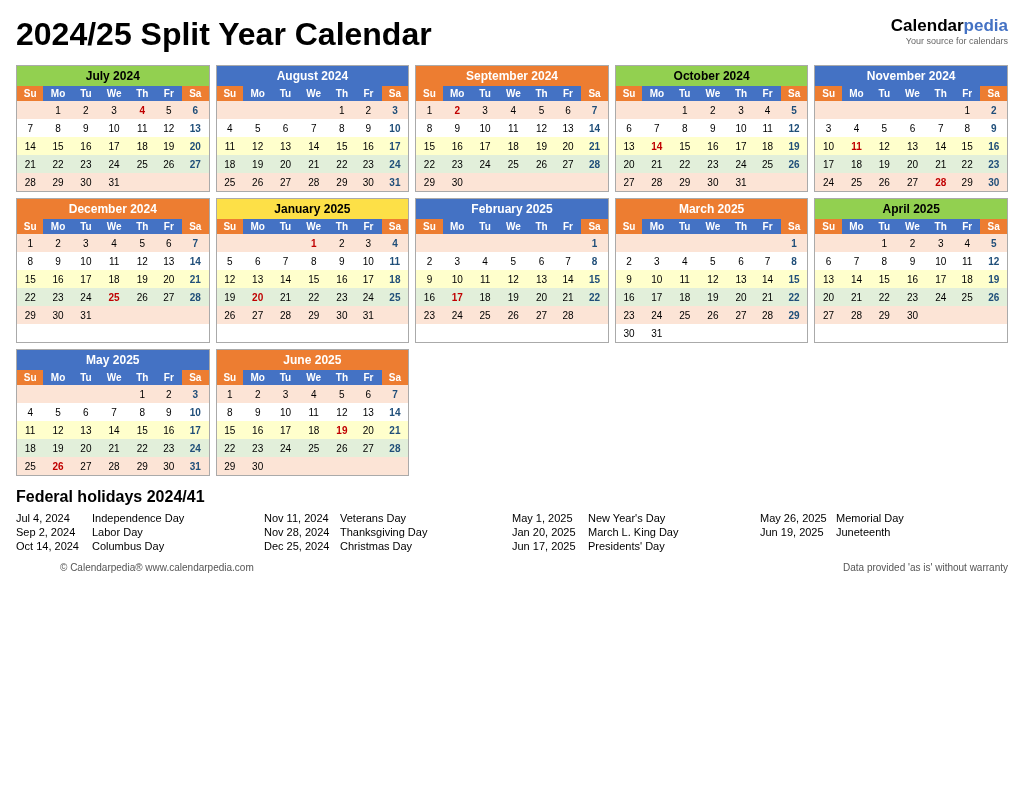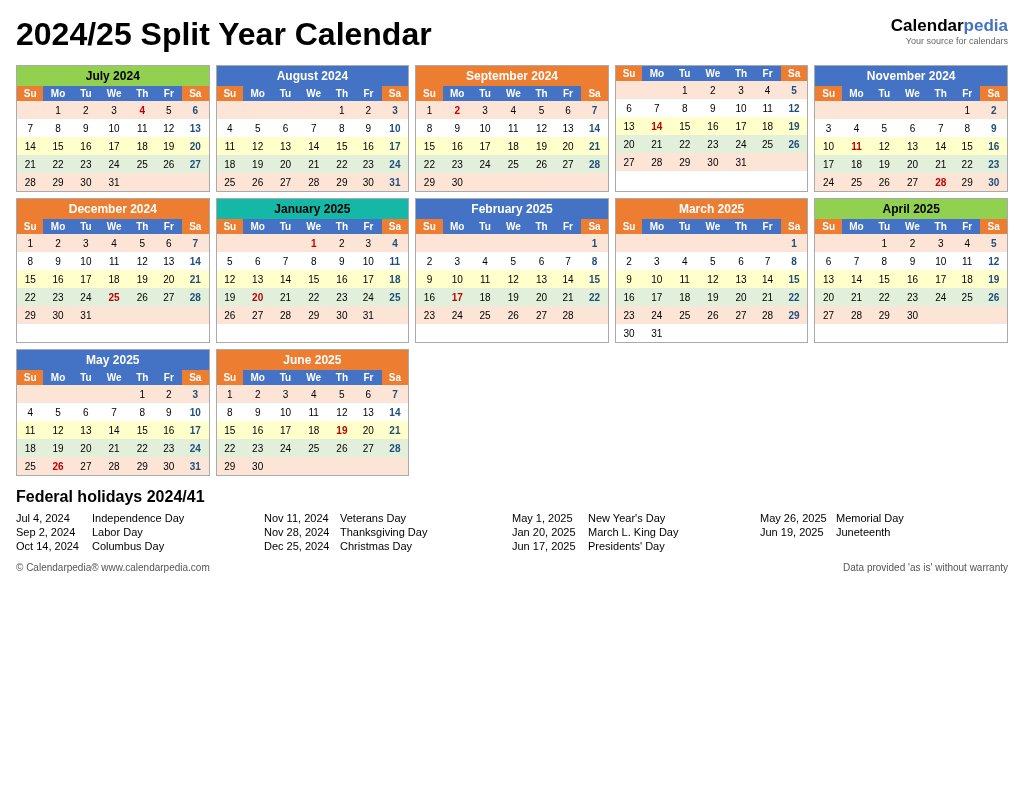--- a/index.html
+++ b/index.html
@@ -84,20 +84,21 @@
     }
     .holiday-date { min-width: 70px; color: #000; }
     .holiday-name { color: #000; }
 
     .footer {
       display: flex;
       justify-content: space-between;
       font-size: 10px;
       color: #555;
       margin-top: 8px;
+      margin-left: 44px;
     }
 
     body { position: relative; }
 
     
     .cal-body tr:nth-child(1) td { background: #fce4d6; }
     .cal-body tr:nth-child(2) td { background: #fff; }
     .cal-body tr:nth-child(3) td { background: #ffffcc; }
     .cal-body tr:nth-child(4) td { background: #e2efda; }
     .cal-body tr:nth-child(5) td { background: #fce4d6; }
@@ -300,20 +301,21 @@
             <td style="background: rgb(252, 228, 214);"></td>
             <td style="background: rgb(252, 228, 214);"></td>
             <td style="background: rgb(252, 228, 214);"></td>
             <td style="background: rgb(252, 228, 214);"></td>
             <td style="background: rgb(252, 228, 214); color: rgb(31, 78, 121); font-weight: bold;"></td>
           </tr>
         </tbody>
       </table>
     </div>
     <div class="calendar">
+      <div class="cal-header" style="background: rgb(146, 208, 80); color: rgb(0, 0, 0);">October 2024</div>
       <table>
         <thead>
           <tr>
             <th style="background: rgb(237, 125, 49);">Su</th>
             <th style="background: rgb(68, 114, 196);">Mo</th>
             <th style="background: rgb(68, 114, 196);">Tu</th>
             <th style="background: rgb(68, 114, 196);">We</th>
             <th style="background: rgb(68, 114, 196);">Th</th>
             <th style="background: rgb(68, 114, 196);">Fr</th>
             <th style="background: rgb(237, 125, 49);">Sa</th>
@@ -488,21 +490,21 @@
             <td style="background: rgb(252, 228, 214);">31</td>
             <td style="background: rgb(252, 228, 214);"></td>
             <td style="background: rgb(252, 228, 214);"></td>
             <td style="background: rgb(252, 228, 214);"></td>
             <td style="background: rgb(252, 228, 214); color: rgb(31, 78, 121); font-weight: bold;"></td>
           </tr>
         </tbody>
       </table>
     </div>
     <div class="calendar">
-      <div class="cal-header" style="background: #14b8a6; color: rgb(0, 0, 0);">January 2025</div>
+      <div class="cal-header" style="background: #fde047; color: rgb(0, 0, 0);">January 2025</div>
       <table>
         <thead>
           <tr>
             <th style="background: rgb(237, 125, 49);">Su</th>
             <th style="background: rgb(68, 114, 196);">Mo</th>
             <th style="background: rgb(68, 114, 196);">Tu</th>
             <th style="background: rgb(68, 114, 196);">We</th>
             <th style="background: rgb(68, 114, 196);">Th</th>
             <th style="background: rgb(68, 114, 196);">Fr</th>
             <th style="background: rgb(237, 125, 49);">Sa</th>

